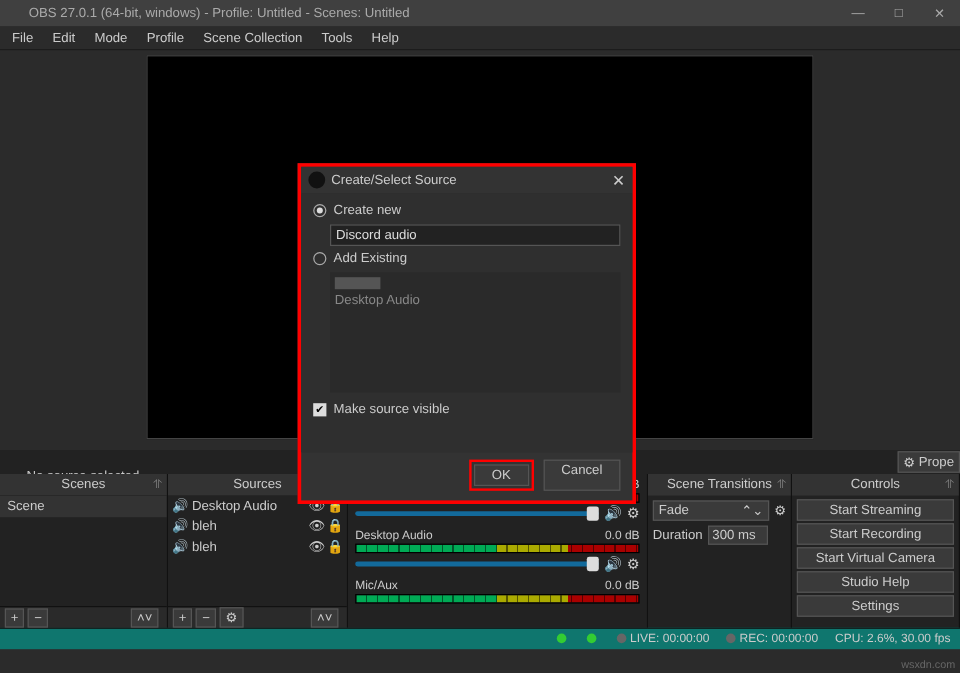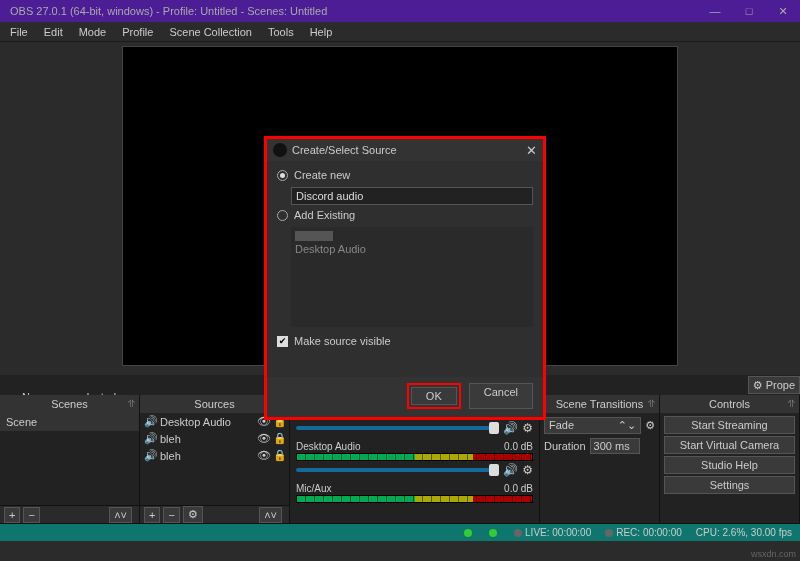--- a/index.html
+++ b/index.html
@@ -1,19 +1,19 @@
 <!DOCTYPE html>
 <html><head>
 <meta charset="utf-8">
 <style>
   * { box-sizing: border-box; margin: 0; padding: 0; font-family: "Segoe UI", Arial, sans-serif; }
   body { width: 800px; height: 561px; background: #2b2b2b; color: #ccc; font-size: 11px; overflow: hidden; position: relative; }
   
   
-  .titlebar { height: 22px; background: #4c1d95; display: flex; align-items: center; padding-left: 10px; color: #aaa; }
+  .titlebar { height: 22px; background: #404040; display: flex; align-items: center; padding-left: 24px; color: #aaa; }
   .titlebar .title-text { flex: 1; font-size: 11px; }
   .titlebar .win-controls { display: flex; }
   .titlebar .win-btn { width: 34px; height: 22px; display: flex; align-items: center; justify-content: center; color: #aaa; }
   
   
   .menubar { height: 20px; background: #2b2b2b; display: flex; align-items: center; padding-left: 2px; border-bottom: 1px solid #1a1a1a; }
   .menubar .menu-item { padding: 2px 8px; color: #ccc; font-size: 11px; }
   
   
   .preview-area { height: 333px; background: #2b2b2b; display: flex; justify-content: center; padding-top: 4px; }
@@ -69,21 +69,21 @@
   .controls-body { padding: 3px 4px; display: flex; flex-direction: column; gap: 2px; }
   .ctrl-btn { background: #3a3a3a; border: 1px solid #555; color: #ccc; font-size: 11px; padding: 2px 0; text-align: center; }
   
   
   .statusbar { height: 18px; background: #0f766e; display: flex; align-items: center; justify-content: flex-end; gap: 14px; padding: 0 8px; color: #ccc; font-size: 10px; border-top: 1px solid #111; }
   .status-dot { width: 8px; height: 8px; border-radius: 50%; display: inline-block; vertical-align: middle; margin-right: 3px; }
   .dot-green { background: #3c3; }
   .dot-gray { background: #666; }
   
   
-  .dialog-wrap { position: absolute; top: 136px; left: 264px; width: 282px; height: 284px; border: 3px solid #ff0000; background: #333; z-index: 10; display: flex; flex-direction: column; }
+  .dialog-wrap { position: absolute; top: 136px; left: 248px; width: 282px; height: 284px; border: 3px solid #ff0000; background: #333; z-index: 10; display: flex; flex-direction: column; }
   .dialog-title { height: 22px; background: #333; display: flex; align-items: center; padding: 0 6px; color: #ccc; font-size: 11px; }
   .dialog-title .obs-ico { width: 14px; height: 14px; border-radius: 50%; background: #111; margin-right: 5px; display:inline-block; }
   .dialog-title .dlg-close { margin-left: auto; color: #ccc; font-size: 13px; }
   .dialog-body { flex: 1; padding: 8px 10px; background: #2f2f2f; }
   .radio-row { display: flex; align-items: center; gap: 6px; color: #ccc; font-size: 11px; margin-bottom: 6px; }
   .radio-outer { width: 11px; height: 11px; border: 1px solid #aaa; border-radius: 50%; display: flex; align-items: center; justify-content: center; }
   .radio-inner { width: 5px; height: 5px; background: #ddd; border-radius: 50%; }
   .dlg-input { width: 100%; background: #222; border: 1px solid #555; color: #ddd; padding: 2px 4px; font-size: 11px; margin: 0 0 4px 14px; width: calc(100% - 14px); }
   .exist-list { margin-left: 14px; margin-top: 2px; background: #2a2a2a; height: 100px; padding: 4px; color: #888; font-size: 11px; }
   .exist-list .hl { background: #555; color: #555; display: inline-block; width: 38px; height: 10px; }
@@ -252,20 +252,21 @@
     </div>
   </div>
 
   <div class="dock controls-dock">
     <div class="dock-header">
       <span>Controls</span>
       <span class="pop-icon">⥣</span>
     </div>
     <div class="controls-body">
       <div class="ctrl-btn">Start Streaming</div>
+      <div class="ctrl-btn">Start Recording</div>
       <div class="ctrl-btn">Start Virtual Camera</div>
       <div class="ctrl-btn">Studio Help</div>
       <div class="ctrl-btn">Settings</div>
     </div>
   </div>
 
 </div>
 
 <div class="statusbar">
   <span><span class="status-dot dot-green"></span></span>

